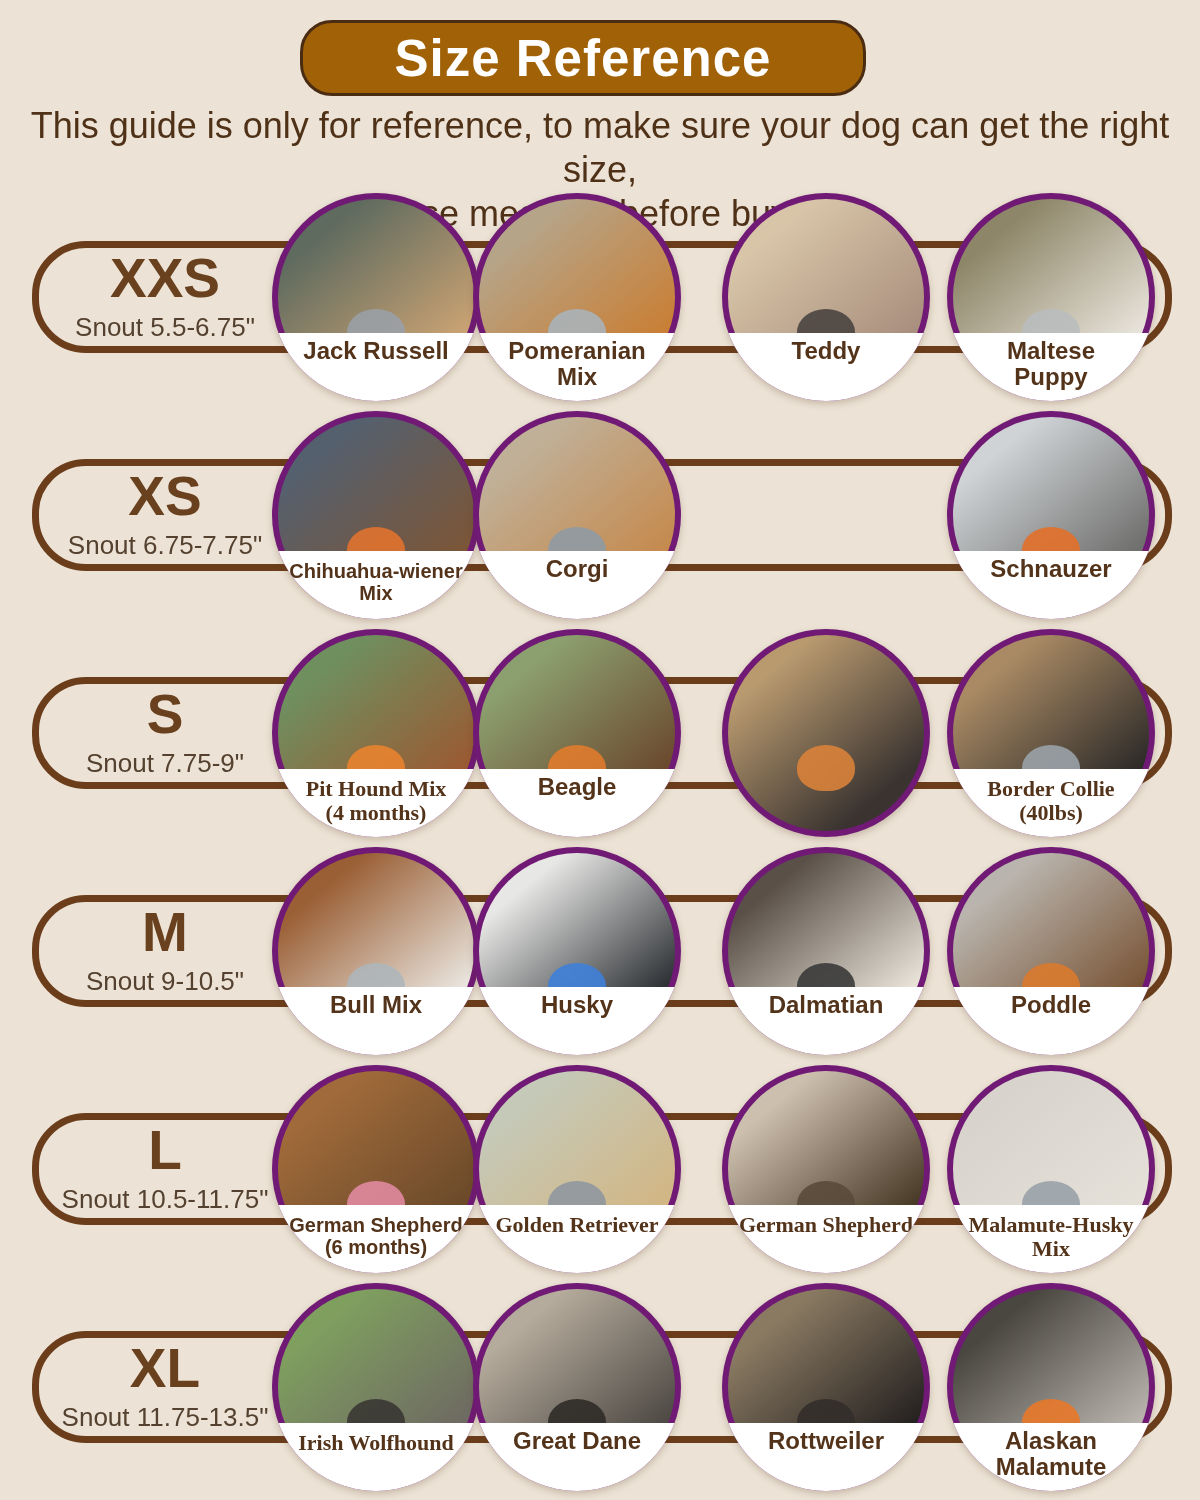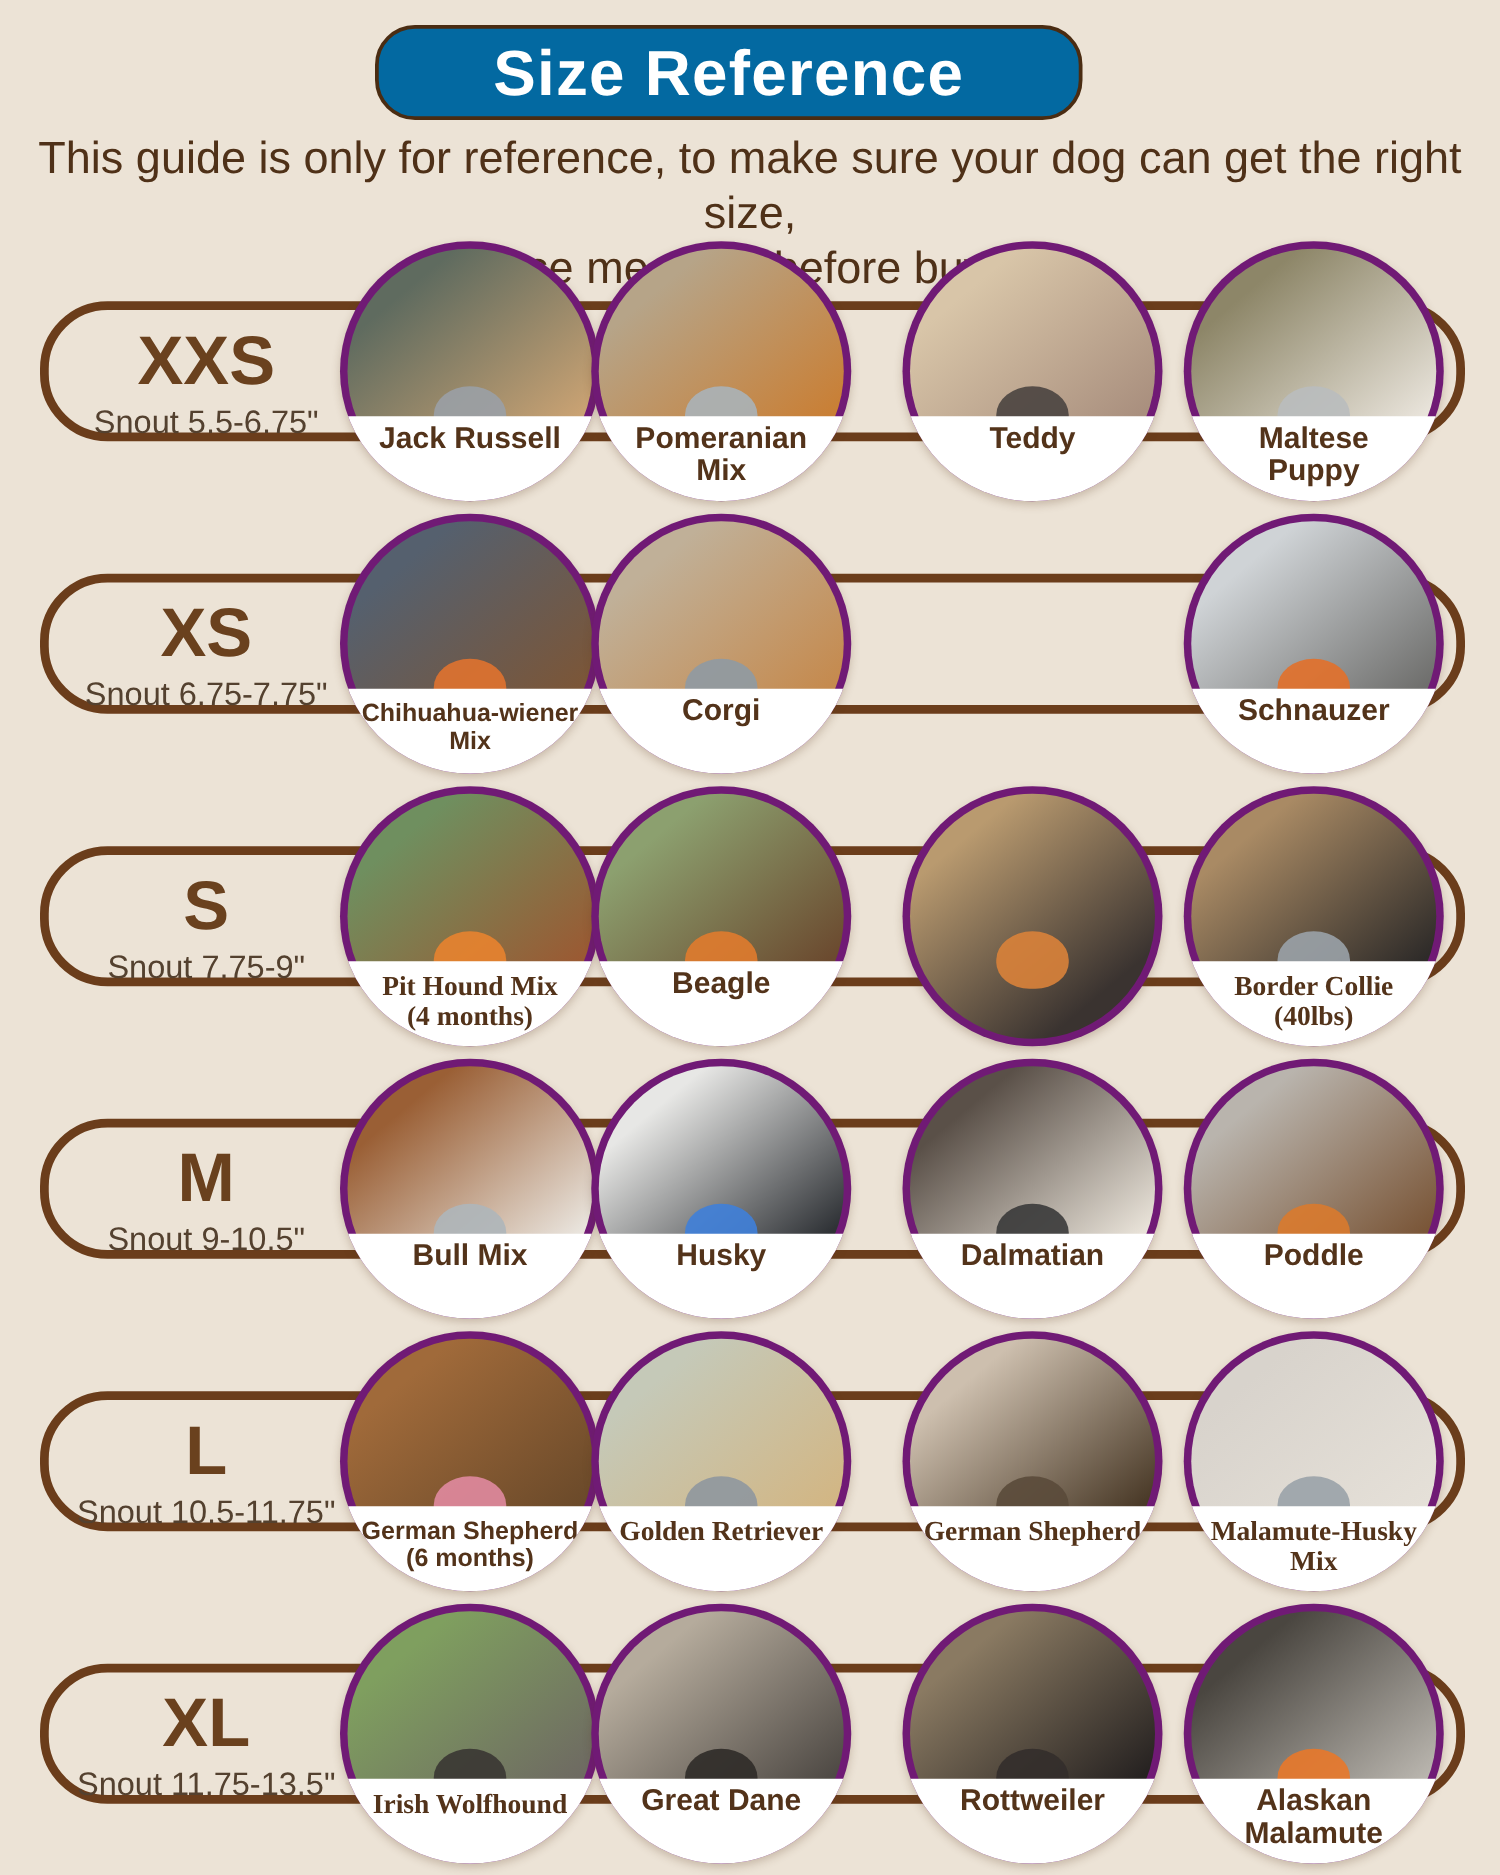--- a/index.html
+++ b/index.html
@@ -6,41 +6,41 @@
   .page{
     position:relative;
     width:1200px;height:1500px;
     background:#ece3d6;
     font-family:"Liberation Sans", sans-serif;
     overflow:hidden;
   }
   
   .header-box{
     position:absolute;left:300px;top:20px;width:566px;height:76px;
-    background:#0369a1;border:3px solid #4a2c12;border-radius:32px;
+    background:#a16207;border:3px solid #4a2c12;border-radius:32px;
     box-sizing:border-box;
     display:flex;align-items:center;justify-content:center;
   }
   .header-box h1{
     margin:0;color:#ffffff;font-size:51px;font-weight:bold;letter-spacing:1px;
   }
   .subtitle{
     position:absolute;left:0;top:104px;width:1200px;
     text-align:center;color:#4f3118;font-size:36px;line-height:1.22;
     white-space:pre-line;
   }
   
   .row{position:absolute;left:0;width:1200px;height:218px;}
   .pill{
     position:absolute;left:32px;top:48px;width:1140px;height:112px;
     border:7px solid #6b3d1b;border-radius:54px;box-sizing:border-box;
   }
   .size-block{
     position:absolute;left:45px;top:48px;width:240px;height:112px;
-    display:flex;flex-direction:column;align-items:center;justify-content:flex-end;
+    display:flex;flex-direction:column;align-items:center;justify-content:center;
     z-index:2;
   }
   .size-label{color:#6a411e;font-size:55px;font-weight:bold;line-height:1;}
   .snout{color:#54412f;font-size:26px;margin-top:6px;white-space:nowrap;}
   
   .card{
     position:absolute;top:0;width:208px;height:208px;border-radius:50%;
     background:#701a75;overflow:hidden;z-index:3;
     box-shadow:0 3px 7px rgba(90,60,30,.25);
   }

